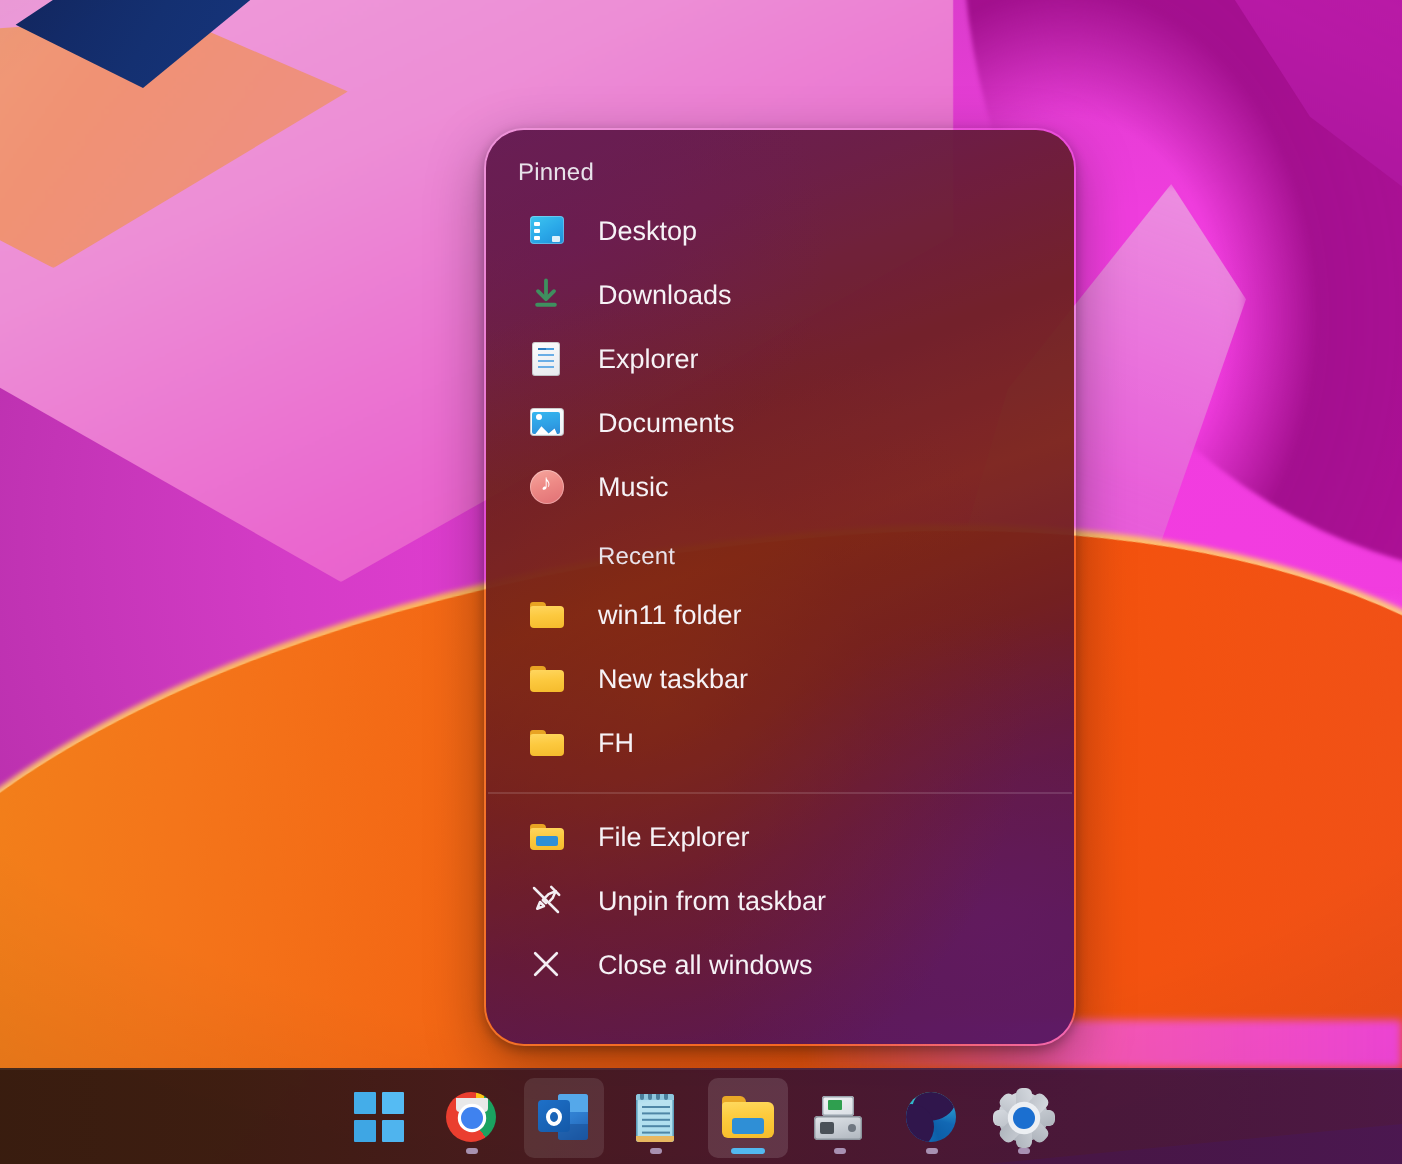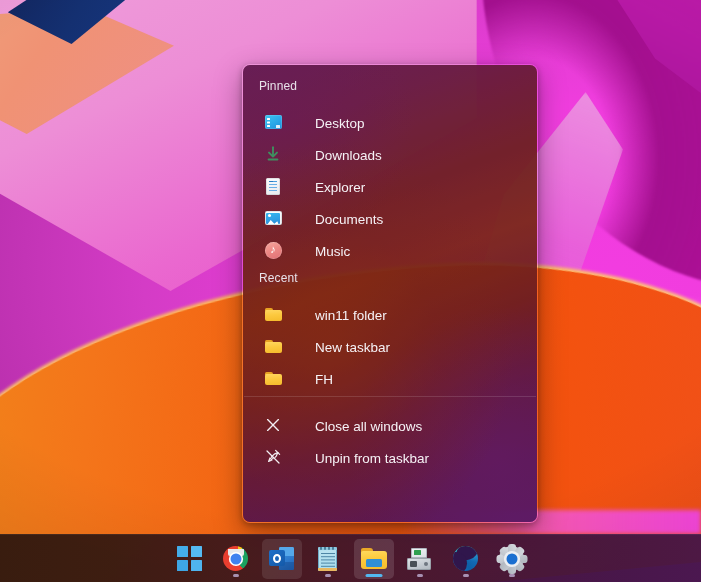--- a/index.html
+++ b/index.html
@@ -134,21 +134,21 @@
     background: radial-gradient(120% 90% at 50% 40%, rgba(0,0,0,0) 55%, rgba(0,0,0,.16) 100%);
   }
 
   
   #jumplist {
     position: absolute;
     left: 242px;
     top: 64px;
     width: 296px;
     height: 459px;
-    border-radius: 8px;
+    border-radius: 20px;
     overflow: hidden;
     box-shadow: 0 10px 28px rgba(0,0,0,.34), 0 2px 6px rgba(0,0,0,.28);
     border: 1px solid rgba(255,255,255,.09);
     box-sizing: border-box;
     padding-left: 48px;
   }
   
   #jl-acrylic {
     position: absolute;
     inset: 0;
@@ -185,31 +185,30 @@
 
   .jl-section { padding: 0; }
 
   .jl-header {
     font-size: 12px;
     color: #e8e2ea;
     letter-spacing: .1px;
     padding: 14px 0 6px 16px;
     user-select: none;
   }
-  #sec-recent .jl-header { padding-top: 12px; }
+  #sec-recent .jl-header { padding-top: 12px; margin-left: 40px; }
 
   .jl-item {
     display: flex;
-    align-items: flex-end;
+    align-items: center;
     height: 32px;
     padding: 0 10px 0 16px;
     cursor: default;
     border-radius: 4px;
     margin: 0 5px;
-    gap: 16px;
   }
 
   .jl-ico {
     width: 18px;
     height: 18px;
     flex: 0 0 18px;
     margin-right: 17px;
     display: flex;
     align-items: center;
     justify-content: center;
@@ -789,44 +788,52 @@
               <span class="ic-folder"></span>
             </span>
           <span class="jl-label">FH</span>
         </div>
       </div>
 
       <div class="jl-sep"></div>
 
       <div class="jl-section" id="sec-actions">
 
-
-        <div class="jl-item">
-          <span class="jl-ico">
-            <svg class="ic-close" viewBox="0 0 18 18" aria-hidden="true">
-              <path d="M3.6 3.6 L14.4 14.4 M14.4 3.6 L3.6 14.4" stroke="#f3eef3" stroke-width="1.35" stroke-linecap="round"></path>
-            </svg>
-          </span>
-          <span class="jl-label">Close all windows</span>
+        <div class="jl-item">
+          <span class="jl-ico">
+            <span class="ic-folder-fe">
+                <i></i>
+              </span>
+          </span>
+          <span class="jl-label">File Explorer</span>
         </div>
 
         <div class="jl-item">
           <span class="jl-ico">
             <svg class="ic-unpin" viewBox="0 0 18 18" aria-hidden="true">
               <g stroke="#f3eef3" stroke-width="1.25" fill="none" stroke-linecap="round" stroke-linejoin="round">
                 <path d="M11.6 2.4 L15.6 6.4"></path>
                 <path d="M13.8 4.6 L10.3 6.1 L7.4 9.0 L9.0 10.6"></path>
                 <path d="M13.8 4.6 L12.3 8.1 L11.0 9.4"></path>
                 <path d="M6.0 10.0 L8.0 12.0 L4.6 13.4 Z"></path>
               </g>
               <path d="M3.0 3.0 L15.0 15.0" stroke="#f3eef3" stroke-width="1.25" stroke-linecap="round"></path>
             </svg>
           </span>
           <span class="jl-label">Unpin from taskbar</span>
         </div>
+
+        <div class="jl-item">
+          <span class="jl-ico">
+            <svg class="ic-close" viewBox="0 0 18 18" aria-hidden="true">
+              <path d="M3.6 3.6 L14.4 14.4 M14.4 3.6 L3.6 14.4" stroke="#f3eef3" stroke-width="1.35" stroke-linecap="round"></path>
+            </svg>
+          </span>
+          <span class="jl-label">Close all windows</span>
+        </div>
       </div>
 
     </div>
   </div>
 
   <div id="taskbar">
     <div id="tb-icons">
 
       <div class="tb-btn">
         <span class="tbi tbi-start">

